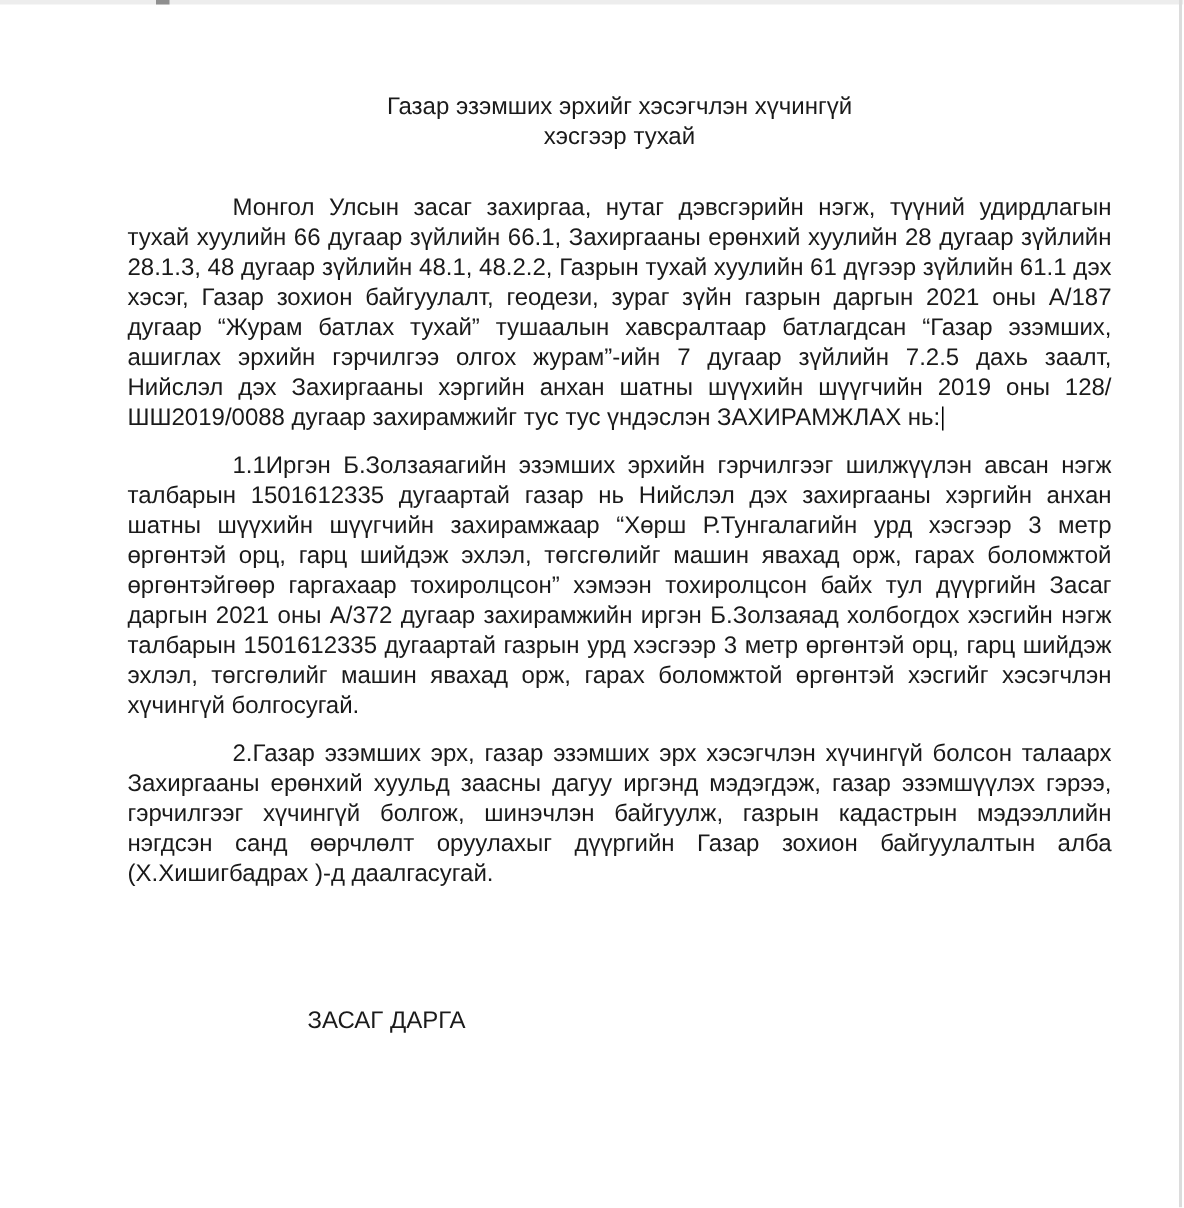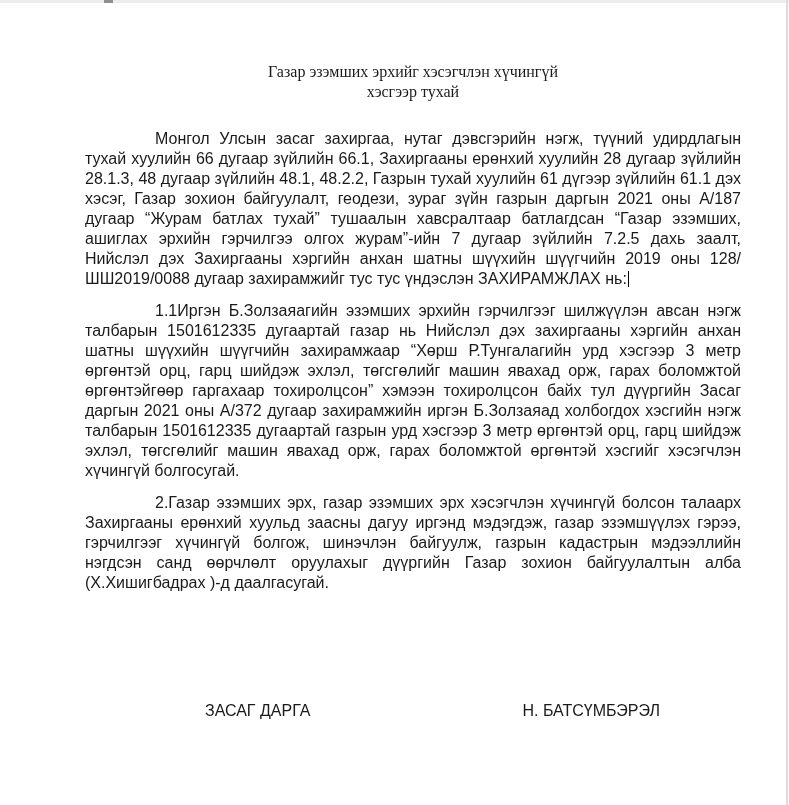--- a/index.html
+++ b/index.html
@@ -36,32 +36,31 @@
   .doc {
     position: absolute;
     top: 62px; left: 85px;
     width: 656px;
     font-size: 16px;
     line-height: 20px;
   }
   .title {
     text-align: center;
     margin: 0 0 27px 0;
-    font-family: Liberation Serif, serif;
   }
   .title div { min-height: 20px; }
   .para {
     margin: 0 0 12px 0;
     text-align: justify;
     text-indent: 70px;
   }
   .footer {
     display: flex;
-    justify-content: space-between;
-    margin-top: 108px;
+    justify-content: flex-start;
+    margin-top: 78px;
     padding-left: 120px;
     padding-right: 81px;
   }
   .cursor {
     display: inline-block;
     width: 1px;
     height: 16px;
     background: #000000;
     vertical-align: text-bottom;
     margin-left: 1px;
@@ -85,16 +84,15 @@
 
   <p class="para"><span>Монгол Улсын засаг захиргаа, нутаг дэвсгэрийн нэгж, түүний удирдлагын тухай хуулийн 66 дугаар зүйлийн 66.1, Захиргааны ерөнхий хуулийн 28 дугаар зүйлийн 28.1.3, 48 дугаар зүйлийн 48.1, 48.2.2, Газрын тухай хуулийн 61 дүгээр зүйлийн 61.1 дэх хэсэг, Газар зохион байгуулалт, геодези, зураг зүйн газрын даргын 2021 оны А/187 дугаар “Журам батлах тухай” тушаалын хавсралтаар батлагдсан “Газар эзэмших, ашиглах эрхийн гэрчилгээ олгох журам”-ийн 7 дугаар зүйлийн 7.2.5 дахь заалт, Нийслэл дэх Захиргааны хэргийн анхан шатны шүүхийн шүүгчийн 2019 оны 128/ШШ2019/0088 дугаар захирамжийг тус тус үндэслэн ЗАХИРАМЖЛАХ нь:</span><span class="cursor"></span></p>
 
   <p class="para"><span>1.1Иргэн Б.Золзаяагийн эзэмших эрхийн гэрчилгээг шилжүүлэн авсан нэгж талбарын 1501612335 дугаартай газар нь Нийслэл дэх захиргааны хэргийн анхан шатны шүүхийн шүүгчийн захирамжаар “Хөрш Р.Тунгалагийн урд хэсгээр 3 метр өргөнтэй орц, гарц шийдэж эхлэл, төгсгөлийг машин явахад орж, гарах боломжтой өргөнтэйгөөр гаргахаар тохиролцсон” хэмээн тохиролцсон байх тул дүүргийн Засаг даргын 2021 оны А/372 дугаар захирамжийн иргэн Б.Золзаяад холбогдох хэсгийн нэгж талбарын 1501612335 дугаартай газрын урд хэсгээр 3 метр өргөнтэй орц, гарц шийдэж эхлэл, төгсгөлийг машин явахад орж, гарах боломжтой өргөнтэй хэсгийг хэсэгчлэн хүчингүй болгосугай.</span></p>
 
   <p class="para"><span>2.Газар эзэмших эрх, газар эзэмших эрх хэсэгчлэн хүчингүй болсон талаарх Захиргааны ерөнхий хуульд заасны дагуу иргэнд мэдэгдэж, газар эзэмшүүлэх гэрээ, гэрчилгээг хүчингүй болгож, шинэчлэн байгуулж, газрын кадастрын мэдээллийн нэгдсэн санд өөрчлөлт оруулахыг дүүргийн Газар зохион байгуулалтын алба (Х.Хишигбадрах )-д даалгасугай.</span></p>
 
 
   <div class="footer">
     <span>ЗАСАГ ДАРГА</span>
-    <span>Н. БАТСҮМБЭРЭЛ</span>
   </div>
 
 </div>
 
 </body></html>

